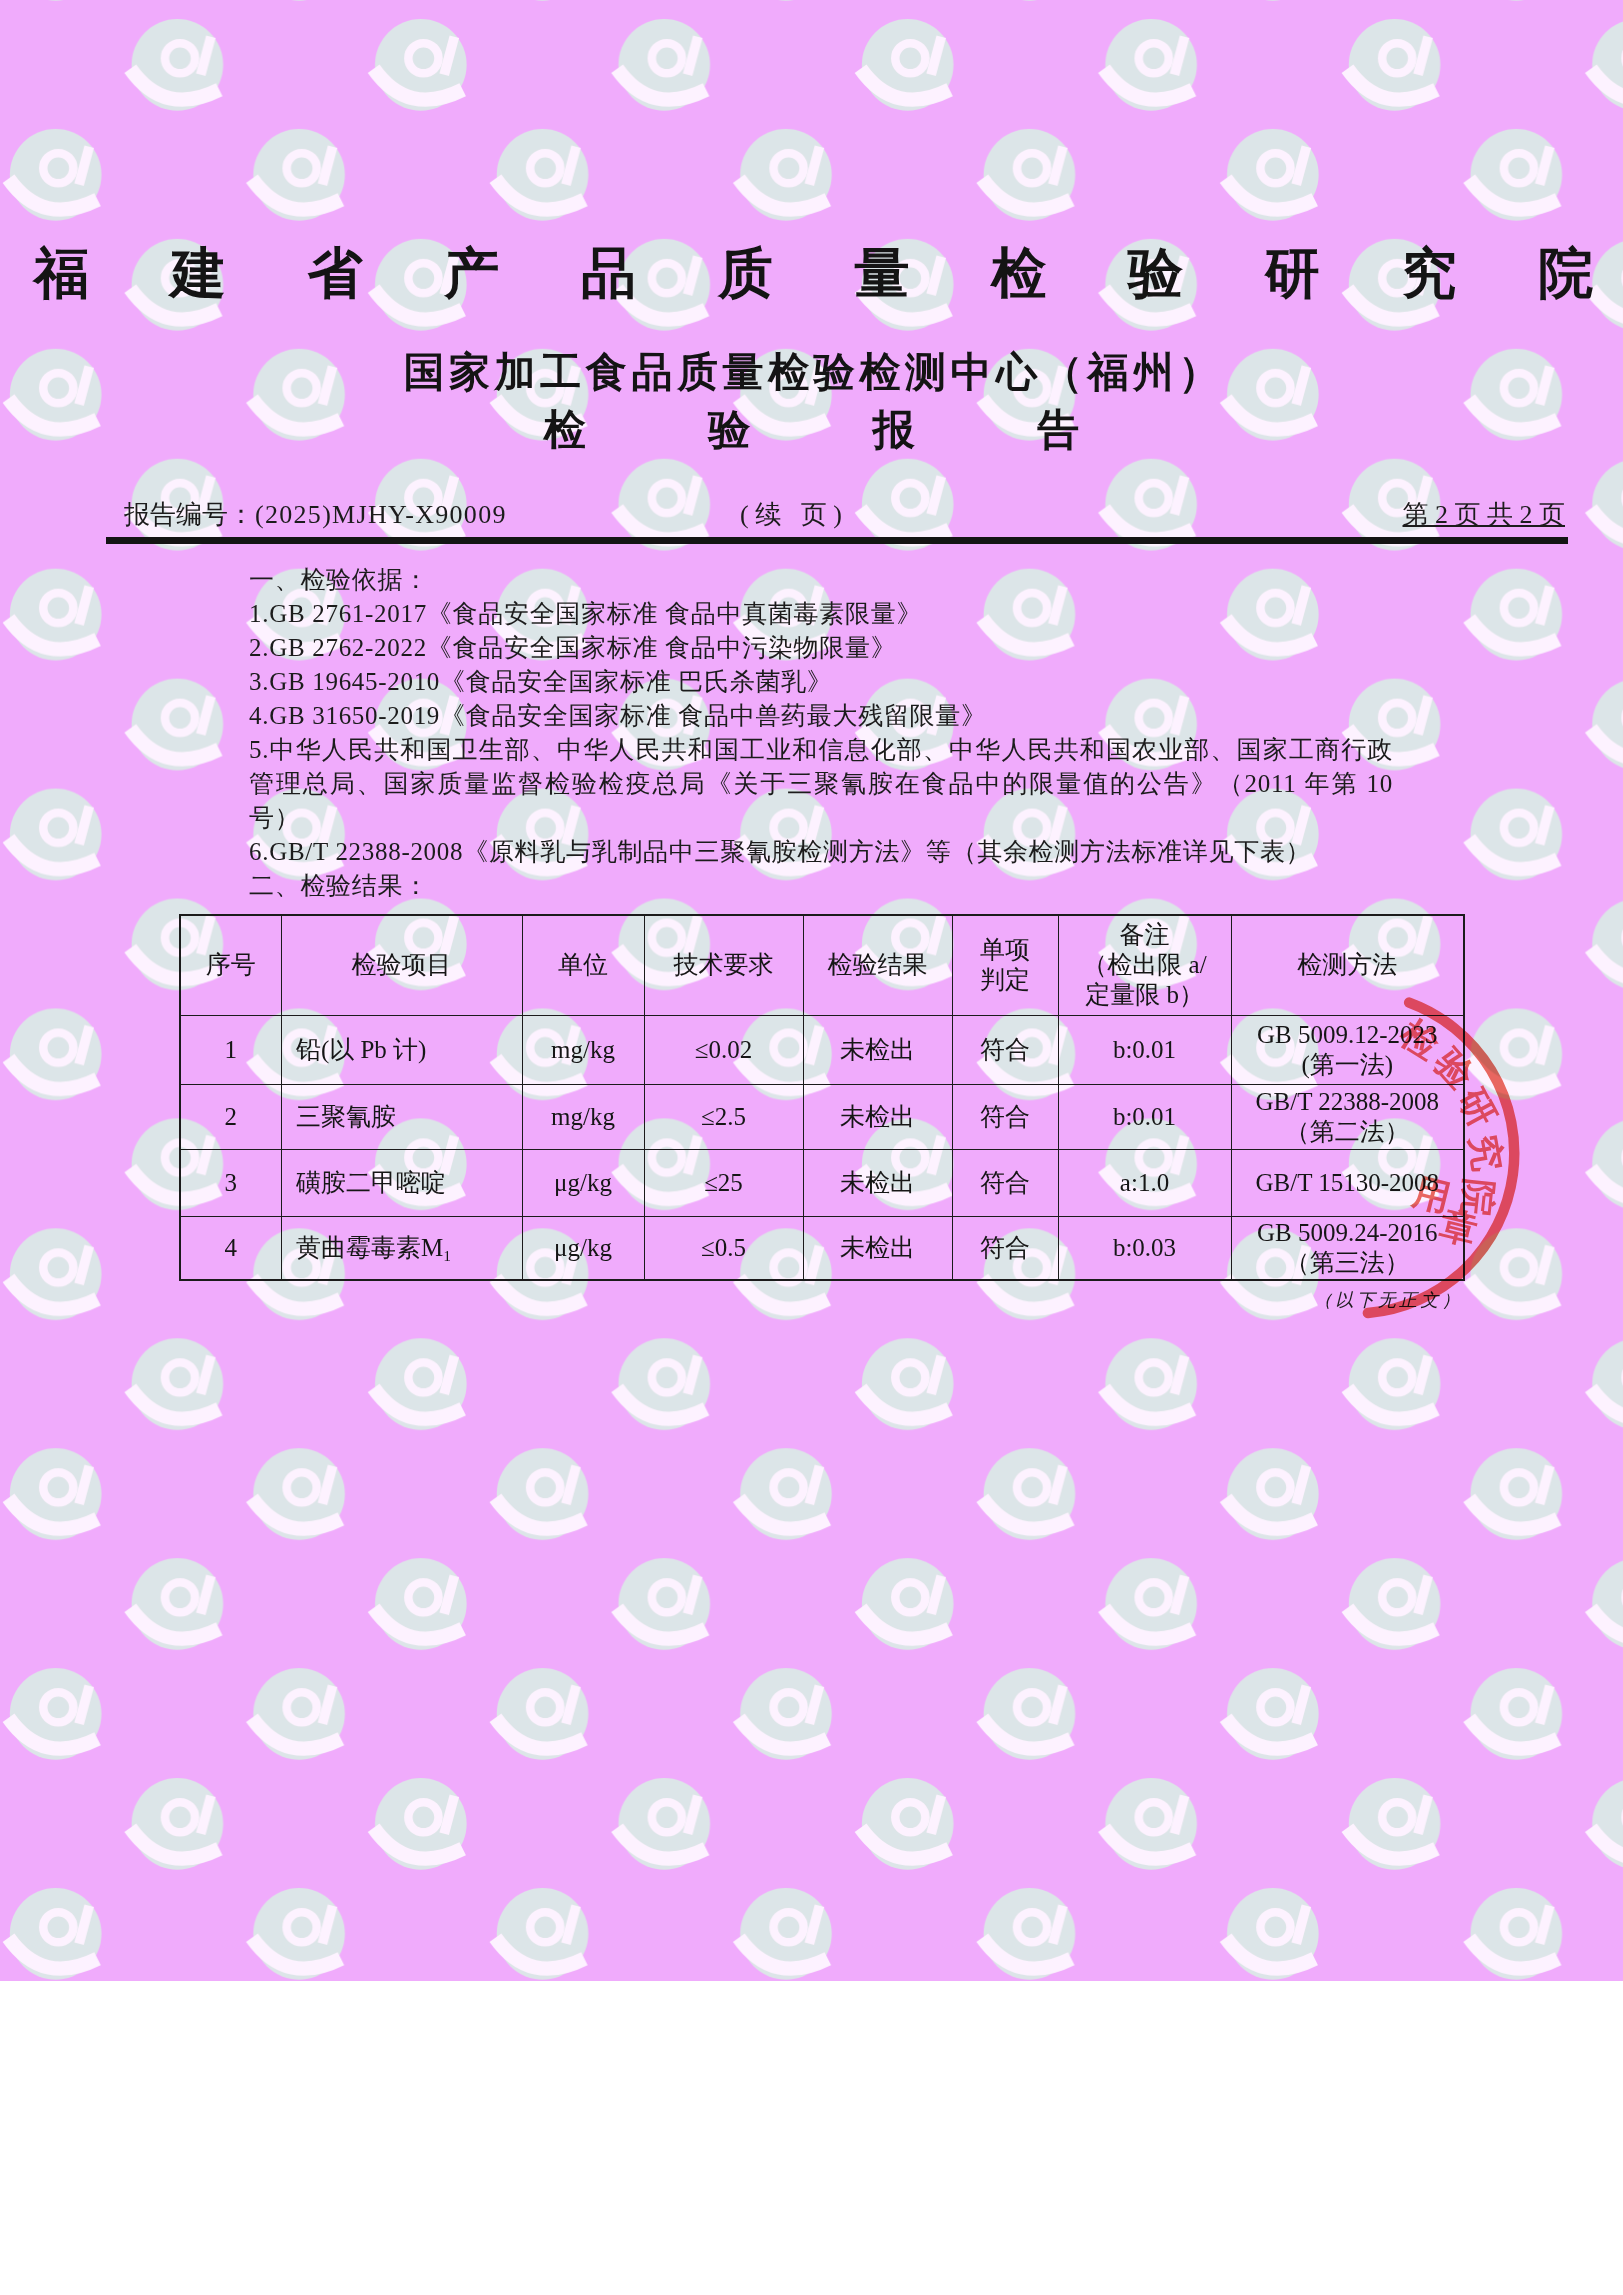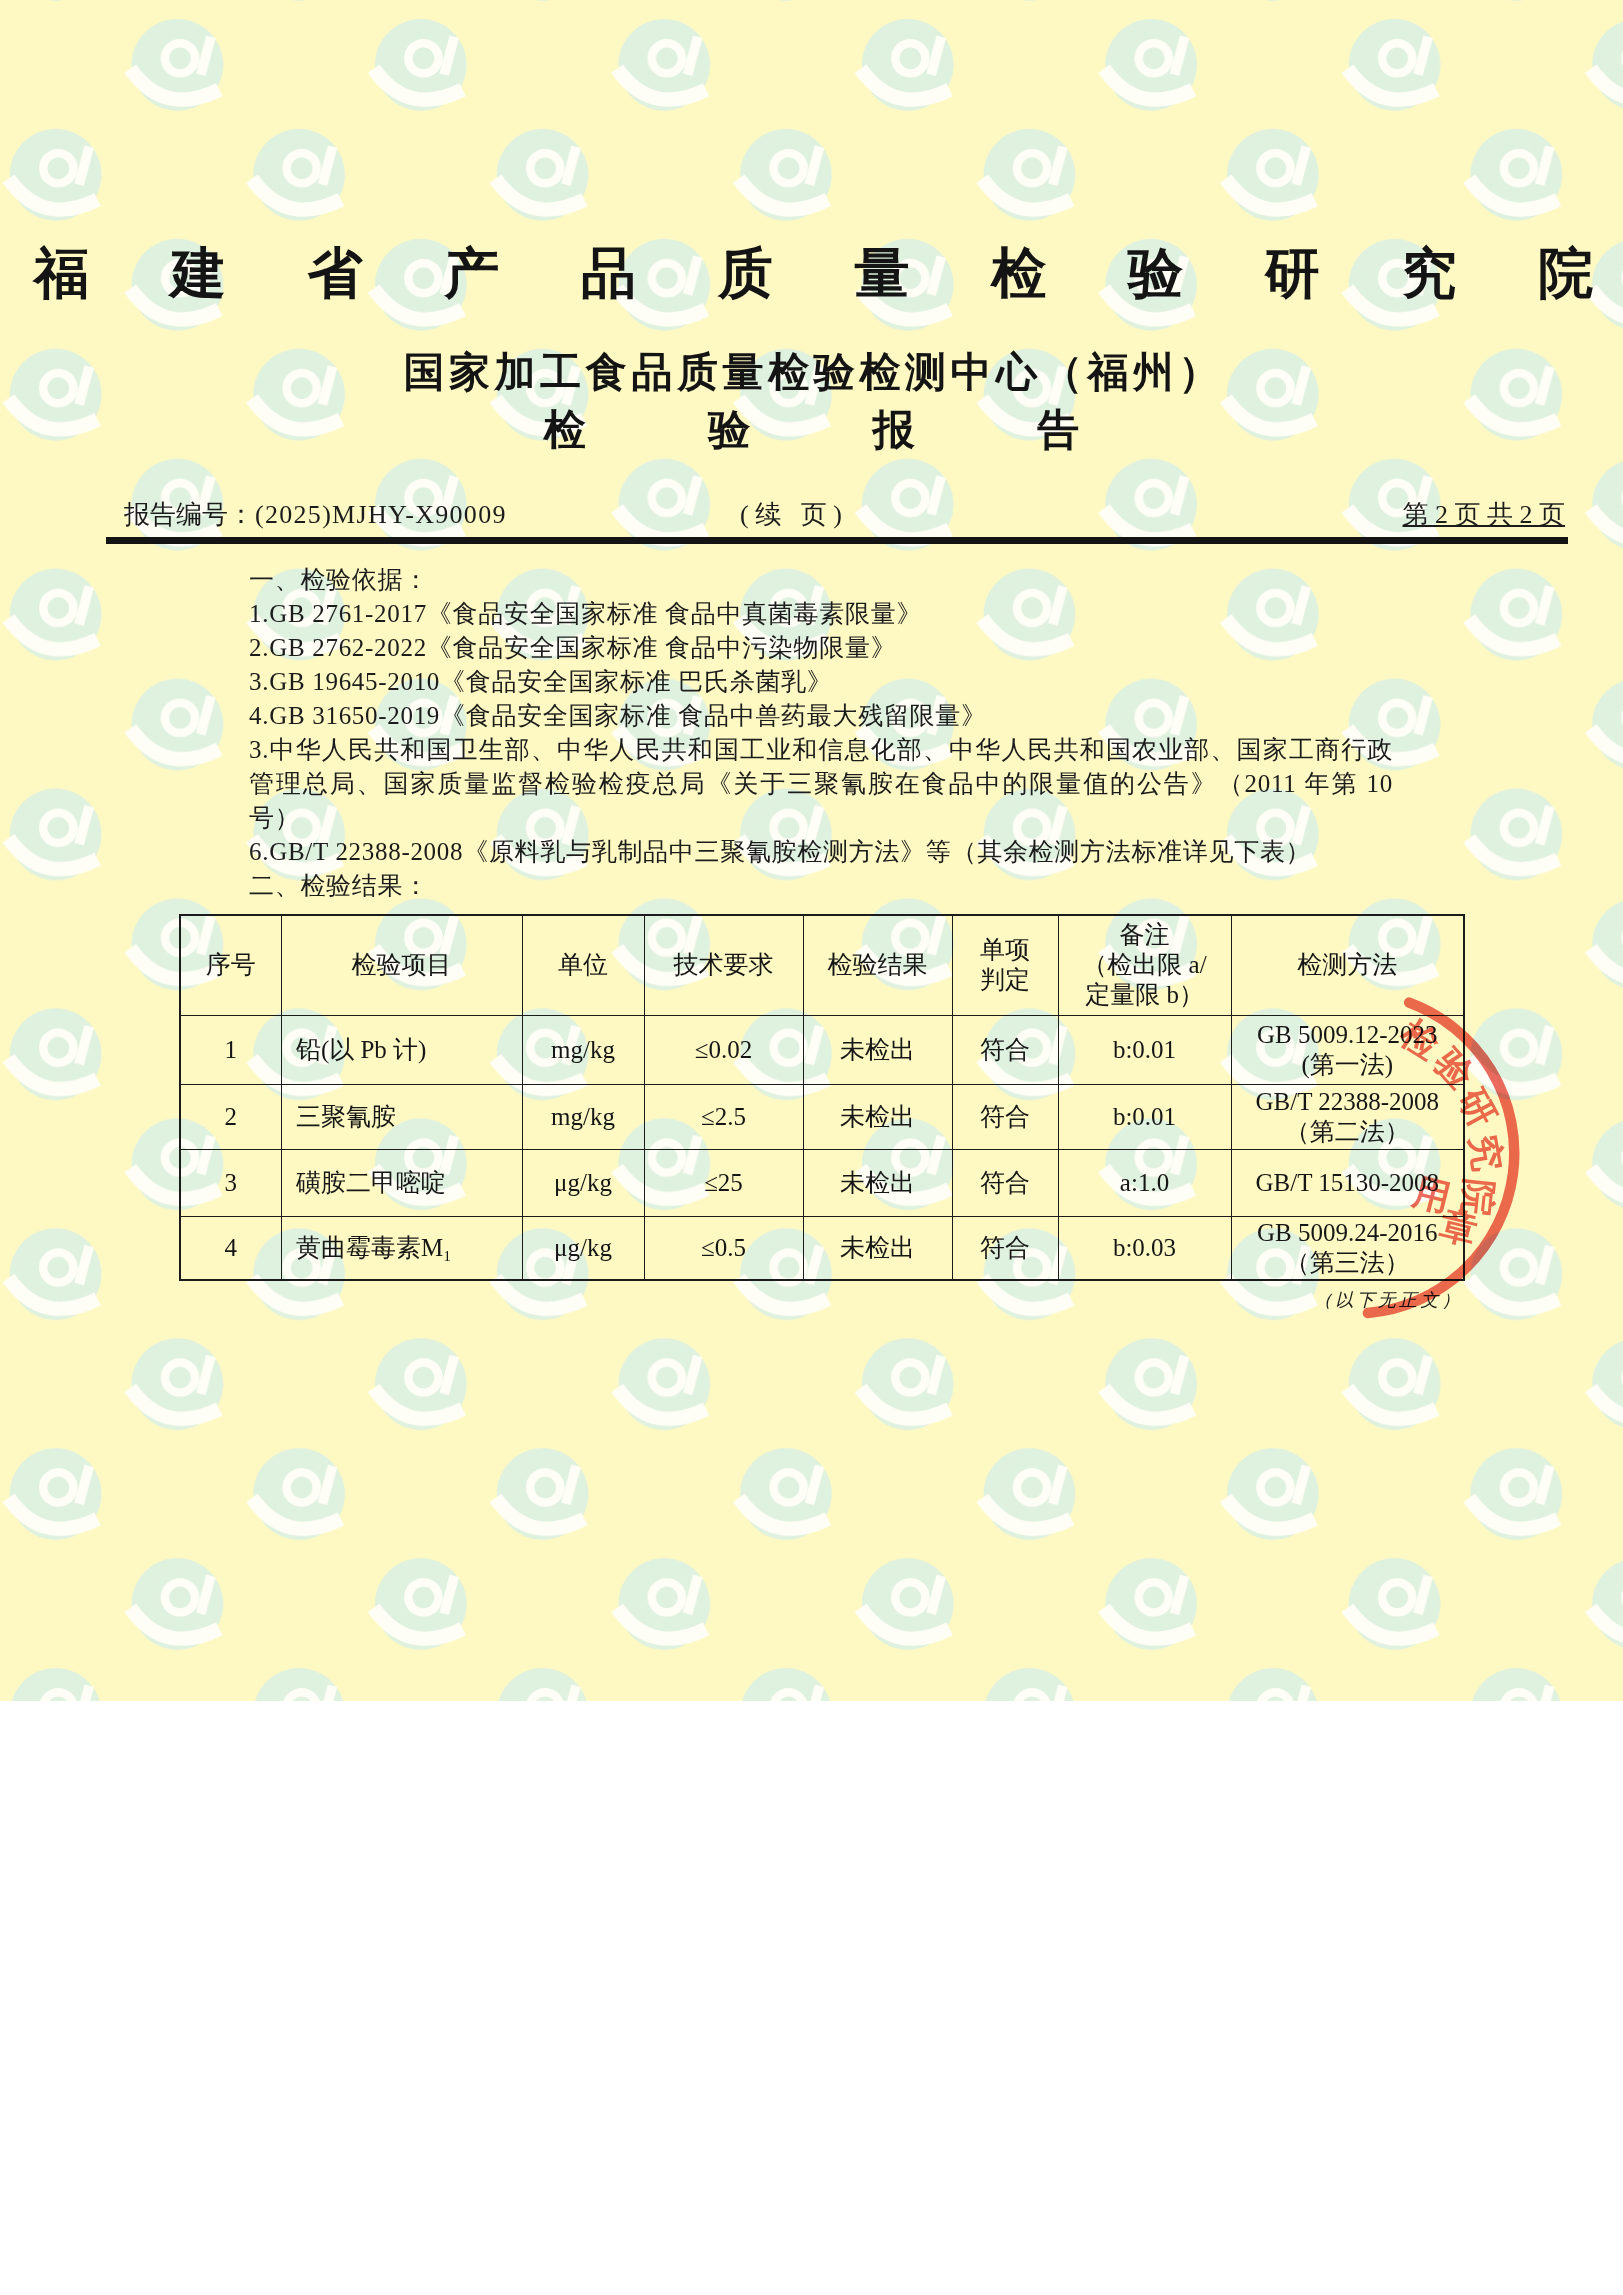--- a/index.html
+++ b/index.html
@@ -1,18 +1,18 @@
 <!DOCTYPE html>
 <html style="font-size:10.5px"><head>
 <meta charset="utf-8">
 <style>
   * { margin:0; padding:0; box-sizing:border-box; }
   html,body { background:#ffffff; }
   body { width:1623px; font-family:"Liberation Serif","DejaVu Serif",serif; color:#1c1c1c; }
-  .page { position:relative; width:1623px; height:1701px; background:#fef9c3; overflow:hidden; }
+  .page { position:relative; width:1623px; height:1981px; background:#f0abfc; overflow:hidden; }
 
   .wm-svg { position:absolute; left:0; top:0; width:1623px; height:2295px; z-index:0; }
 
   .content { position:absolute; inset:0; z-index:1; }
 
   .title-institute {
     position:absolute; top:237px; left:0; width:1623px;
     text-align:center; font-size:55px; font-weight:bold;
     letter-spacing:34px; padding-left:34px; white-space:nowrap; color:#141414;
   }
@@ -115,21 +115,21 @@
     </div>
 
     <div class="rule"></div>
 
     <div class="basis-block">
       <div>一、检验依据：</div>
       <div>1.GB 2761-2017《食品安全国家标准 食品中真菌毒素限量》</div>
       <div>2.GB 2762-2022《食品安全国家标准 食品中污染物限量》</div>
       <div>3.GB 19645-2010《食品安全国家标准 巴氏杀菌乳》</div>
       <div>4.GB 31650-2019《食品安全国家标准 食品中兽药最大残留限量》</div>
-      <div>3.中华人民共和国卫生部、中华人民共和国工业和信息化部、中华人民共和国农业部、国家工商行政管理总局、国家质量监督检验检疫总局《关于三聚氰胺在食品中的限量值的公告》（2011 年第 10 号）</div>
+      <div>5.中华人民共和国卫生部、中华人民共和国工业和信息化部、中华人民共和国农业部、国家工商行政管理总局、国家质量监督检验检疫总局《关于三聚氰胺在食品中的限量值的公告》（2011 年第 10 号）</div>
       <div>6.GB/T 22388-2008《原料乳与乳制品中三聚氰胺检测方法》等（其余检测方法标准详见下表）</div>
       <div>二、检验结果：</div>
     </div>
 
     <table class="results">
       <colgroup>
         <col style="width:101px">
           <col style="width:241px">
           <col style="width:122px">
           <col style="width:159px">

